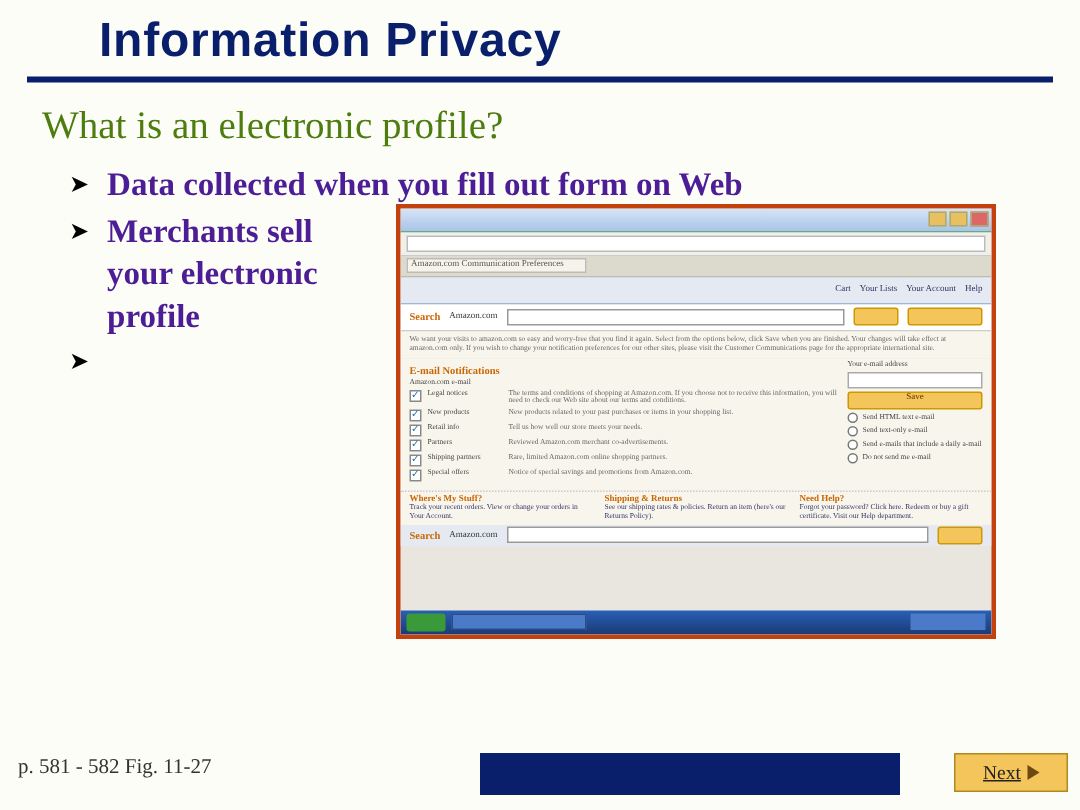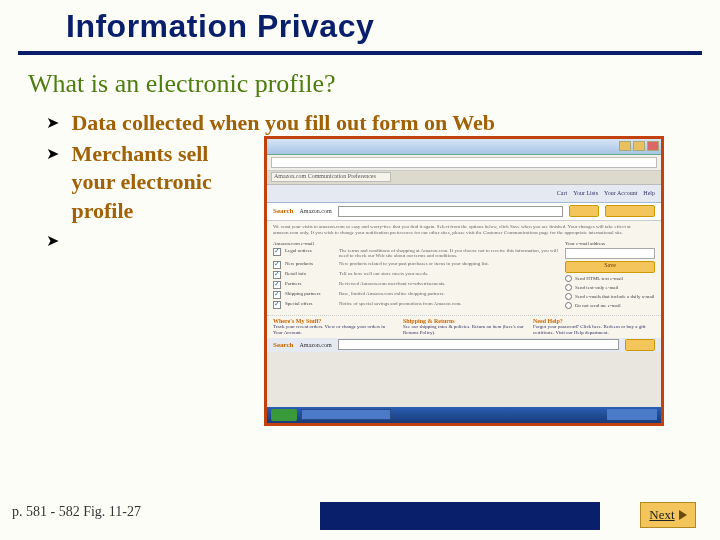--- a/index.html
+++ b/index.html
@@ -6,21 +6,21 @@
   body { width: 720px; height: 540px; background: #fdfdf8; font-family: "Times New Roman", serif; overflow: hidden; position: relative; }
   .title-bar { padding: 8px 18px 4px 18px; }
   .title-text { font-family: Impact, "Arial Black", sans-serif; font-size: 32px; color: #0a1f6b; font-weight: bold; letter-spacing: 0.5px; margin-left: 48px; }
   .title-rule { height: 4px; background: #0a1f6b; margin: 2px 18px 0 18px; }
   .question { font-size: 26px; color: #4d7c0f; margin: 14px 0 10px 28px; }
   .content-row { display: flex; align-items: flex-start; padding-left: 46px; }
   .bullets { width: 210px; flex-shrink: 0; }
   .bullet-wide { width: 620px; }
   .bullet { display: flex; align-items: flex-start; margin-bottom: 2px; }
   .arrow { font-family: Arial, sans-serif; font-size: 16px; color: #000; margin-right: 12px; margin-top: 4px; flex-shrink: 0; }
-  .btext { font-size: 22px; font-weight: bold; color: #a16207; line-height: 1.3; }
+  .btext { font-size: 22px; font-weight: bold; color: #4c1d95; line-height: 1.3; }
   .screenshot { width: 400px; height: 290px; background: #e8e6df; border: 3px solid #c2410c; margin-left: 8px; margin-top: -4px; position: relative; overflow: hidden; }
   .ss-titlebar { height: 16px; background: linear-gradient(#d6e5f5,#a8c4e8); border-bottom: 1px solid #6a8; display:flex; justify-content:flex-end; align-items:center; padding-right:2px; gap:2px;}
   .ss-tbtn { width:12px; height:10px; background:#e8c060; border:1px solid #aa7; }
   .ss-tbtn.red { background:#d66; }
   .ss-toolbar { height: 16px; background: #f0efe8; border-bottom: 1px solid #ccc; display:flex; align-items:center; gap:4px; padding:0 4px;}
   .ss-url { flex:1; height:11px; background:#fff; border:1px solid #bbb; }
   .ss-tabs { height: 14px; background:#dcdacc; border-bottom:1px solid #bbb; display:flex; align-items:center; gap:4px; padding:0 4px;}
   .ss-tab { width:120px; height:10px; background:#f6f4ea; border:1px solid #bbb; font-size:6px; color:#555; padding-left:2px; overflow:hidden;}
   .ss-header { height: 18px; background:#e5eaf2; border-bottom:1px solid #a0b8d8; display:flex; align-items:center; justify-content:flex-end; gap:6px; padding:0 6px; font-size:6px; color:#336;}
   .ss-header span { white-space:nowrap; }
@@ -49,21 +49,21 @@
   .ss-bhead { font-size:6px; font-weight:bold; color:#c60;}
   .ss-blink { font-size:5px; color:#336; line-height:1.2;}
   .ss-searchbar2 { height:14px; background:#e5eaf2; display:flex; align-items:center; padding:0 6px; gap:6px;}
   .ss-taskbar { position:absolute; bottom:0; left:0; right:0; height:16px; background:linear-gradient(#2a5fb5,#1a3a75); display:flex; align-items:center; padding:0 4px; gap:4px;}
   .ss-start { width:26px; height:12px; background:#3a9a3a; border-radius:2px;}
   .ss-task { width:90px; height:11px; background:#4a7ac8; border:1px solid #2a4a88;}
   .ss-tray { margin-left:auto; width:50px; height:11px; background:#4a7ac8;}
   .footer { position: absolute; left: 0; right: 0; bottom: 0; height: 44px; }
   .footer-blue { position:absolute; left:320px; top:6px; width:280px; height:28px; background:#0a1f6b;}
   .footer-ref { position:absolute; left:12px; top:8px; font-size:14px; color:#333;}
-  .next-btn { position:absolute; right:24px; top:6px; width:56px; height:26px; background:#f3c55a; border:1px solid #b08a20; display:flex; align-items:center; justify-content:center; gap:4px; font-size:13px; color:#222; text-decoration:underline; cursor:pointer;}
+  .next-btn { position:absolute; right:8px; top:6px; width:76px; height:26px; background:#f3c55a; border:1px solid #b08a20; display:flex; align-items:center; justify-content:center; gap:4px; font-size:13px; color:#222; text-decoration:underline; cursor:pointer;}
   .next-arrow { width:0; height:0; border-top:5px solid transparent; border-bottom:5px solid transparent; border-left:8px solid #6b4a10;}
 </style>
 </head>
 <body>
 
 <div class="title-bar">
   <div class="title-text">Information Privacy</div>
 </div>
 <div class="title-rule"></div>
 
@@ -106,20 +106,21 @@
     <div class="ss-search">
       <span class="ss-search-label">Search</span>
       <span style="font-size:6px;color:#333;">Amazon.com</span>
       <div class="ss-search-box"></div>
       <div class="ss-go"></div>
       <div class="ss-go2"></div>
     </div>
     <div class="ss-intro">We want your visits to amazon.com so easy and worry-free that you find it again. Select from the options below, click Save when you are finished. Your changes will take effect at amazon.com only. If you wish to change your notification preferences for our other sites, please visit the Customer Communications page for the appropriate international site.</div>
     <div class="ss-body">
       <div class="ss-left">
+        <div class="ss-sec-title">E-mail Notifications</div>
         <div class="ss-sub">Amazon.com e-mail</div>
         <div class="ss-item">
             <div class="ss-chk"></div>
             <div class="ss-item-label">Legal notices</div>
             <div class="ss-item-desc">The terms and conditions of shopping at Amazon.com. If you choose not to receive this information, you will need to check our Web site about our terms and conditions.</div>
           </div>
         <div class="ss-item">
             <div class="ss-chk"></div>
             <div class="ss-item-label">New products</div>
             <div class="ss-item-desc">New products related to your past purchases or items in your shopping list.</div>

